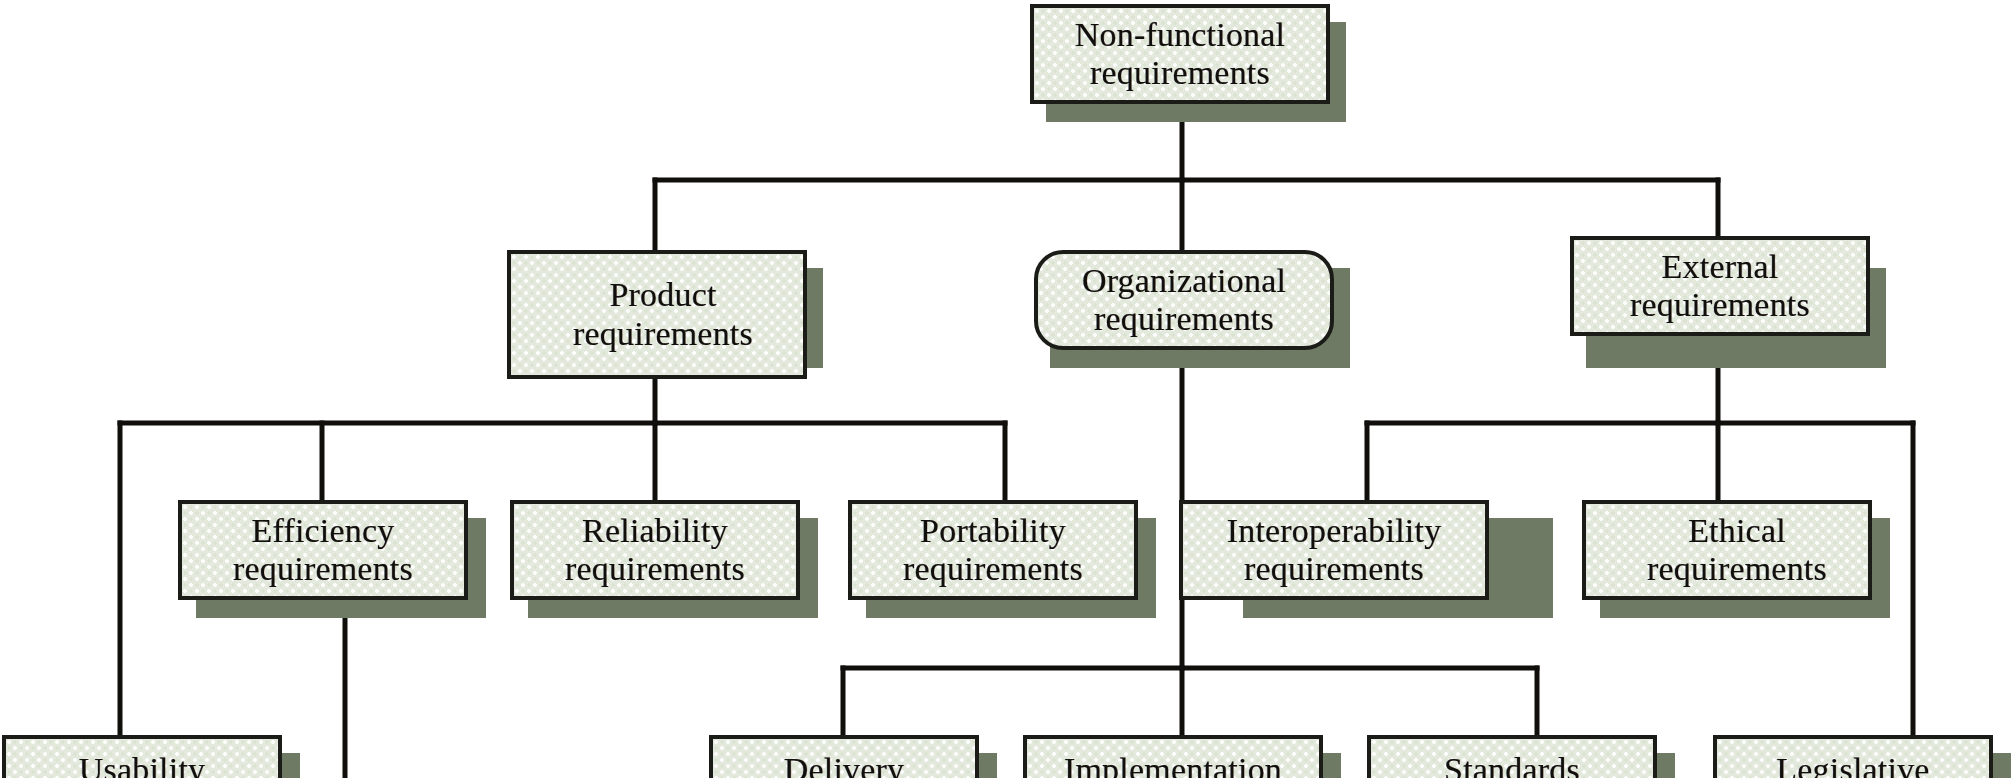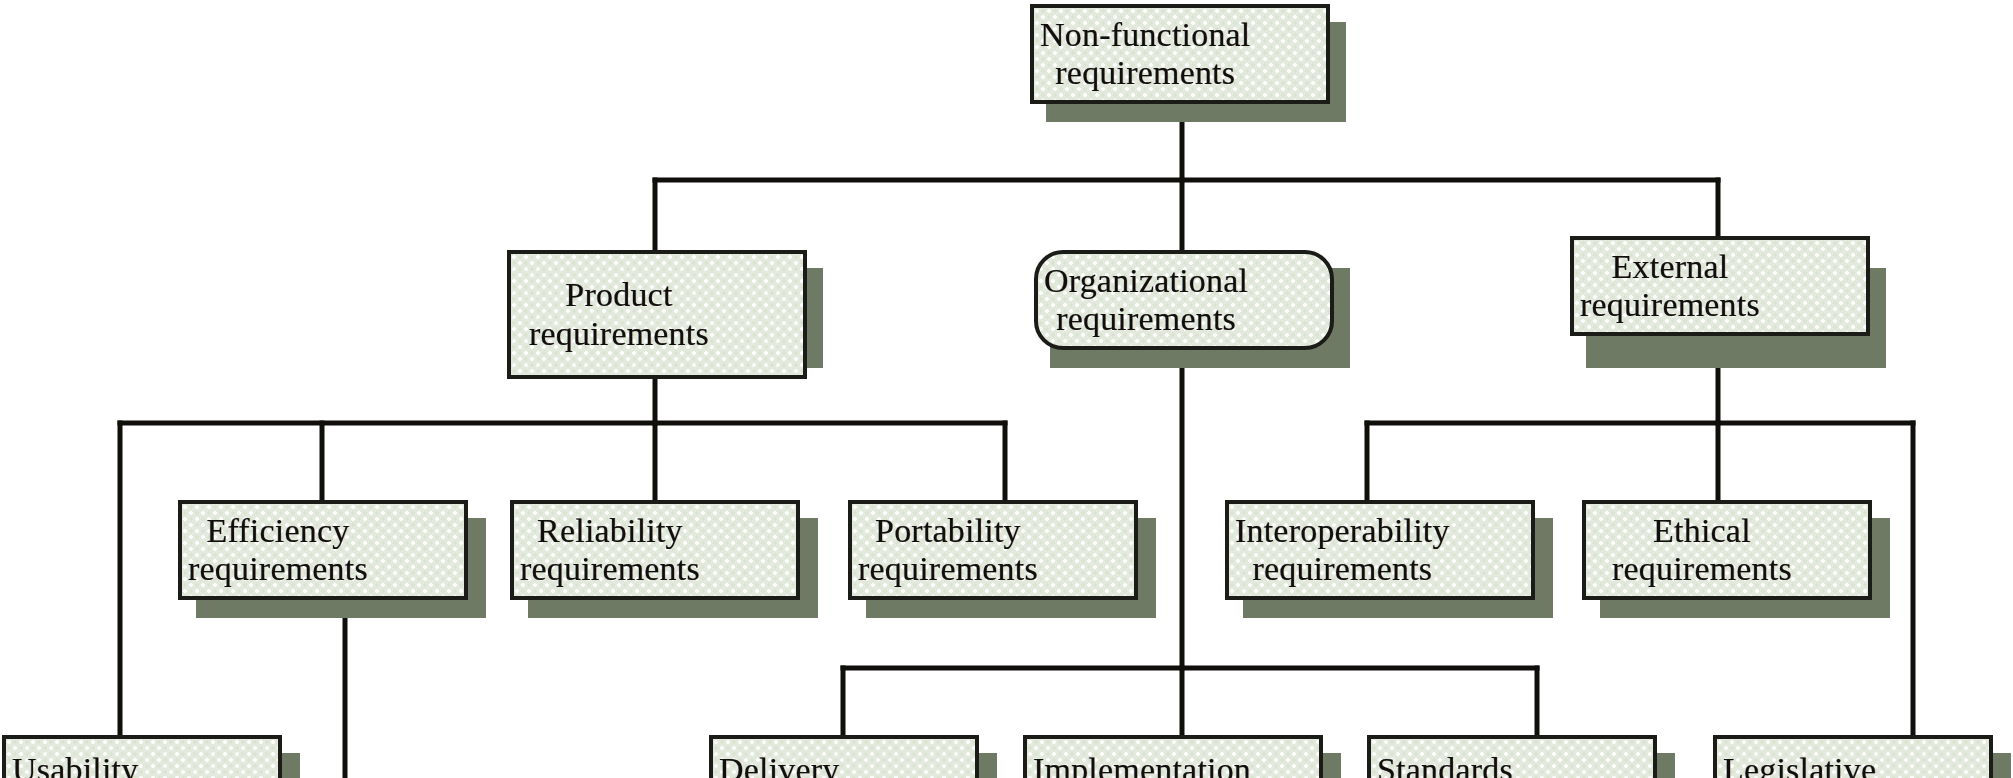--- a/index.html
+++ b/index.html
@@ -31,21 +31,21 @@
     border: 4px solid #1b1b18;
     background-color: #e3e9dc;
     background-image:
       radial-gradient(circle at 3px 3px, rgba(255,255,255,0.95) 1.6px, rgba(255,255,255,0) 2.2px),
       radial-gradient(circle at 9px 9px, rgba(255,255,255,0.9) 1.6px, rgba(255,255,255,0) 2.2px),
       radial-gradient(circle at 9px 3px, rgba(210,222,198,0.55) 1.3px, rgba(255,255,255,0) 2.0px),
       radial-gradient(circle at 3px 9px, rgba(210,222,198,0.55) 1.3px, rgba(255,255,255,0) 2.0px);
     background-size: 12px 12px, 12px 12px, 12px 12px, 12px 12px;
     display: flex;
     align-items: center;
-    justify-content: flex-start;
+    justify-content: center;
     text-align: center;
     color: #100f0c;
     font-size: 34px;
     line-height: 1.12;
     letter-spacing: 0.2px;
     z-index: 3;
   }
   .shadow {
     position: absolute;
     background: #6f7a64;
@@ -123,21 +123,21 @@
   <div class="node" style="left:510px; top:500px; width:290px; height:100px;">
     <span class="label"><span>Reliability</span><br><span>requirements</span></span>
   </div>
 
   <div class="shadow" style="left:866px; top:518px; width:290px; height:100px;"></div>
   <div class="node" style="left:848px; top:500px; width:290px; height:100px;">
     <span class="label"><span>Portability</span><br><span>requirements</span></span>
   </div>
 
   <div class="shadow" style="left:1243px; top:518px; width:310px; height:100px;"></div>
-  <div class="node" style="left:1225px; top:500px; width:310px; height:100px;">
+  <div class="node" style="left:1179px; top:500px; width:310px; height:100px;">
     <span class="label"><span>Interoperability</span><br><span>requirements</span></span>
   </div>
 
   <div class="shadow" style="left:1600px; top:518px; width:290px; height:100px;"></div>
   <div class="node" style="left:1582px; top:500px; width:290px; height:100px;padding-left:20px;">
     <span class="label"><span>Ethical</span><br><span>requirements</span></span>
   </div>
 
   <div class="shadow" style="left:20px; top:753px; width:280px; height:100px;"></div>
   <div class="node" style="left:2px; top:735px; width:280px; height:100px; align-items:flex-start; padding-top:12px;">

